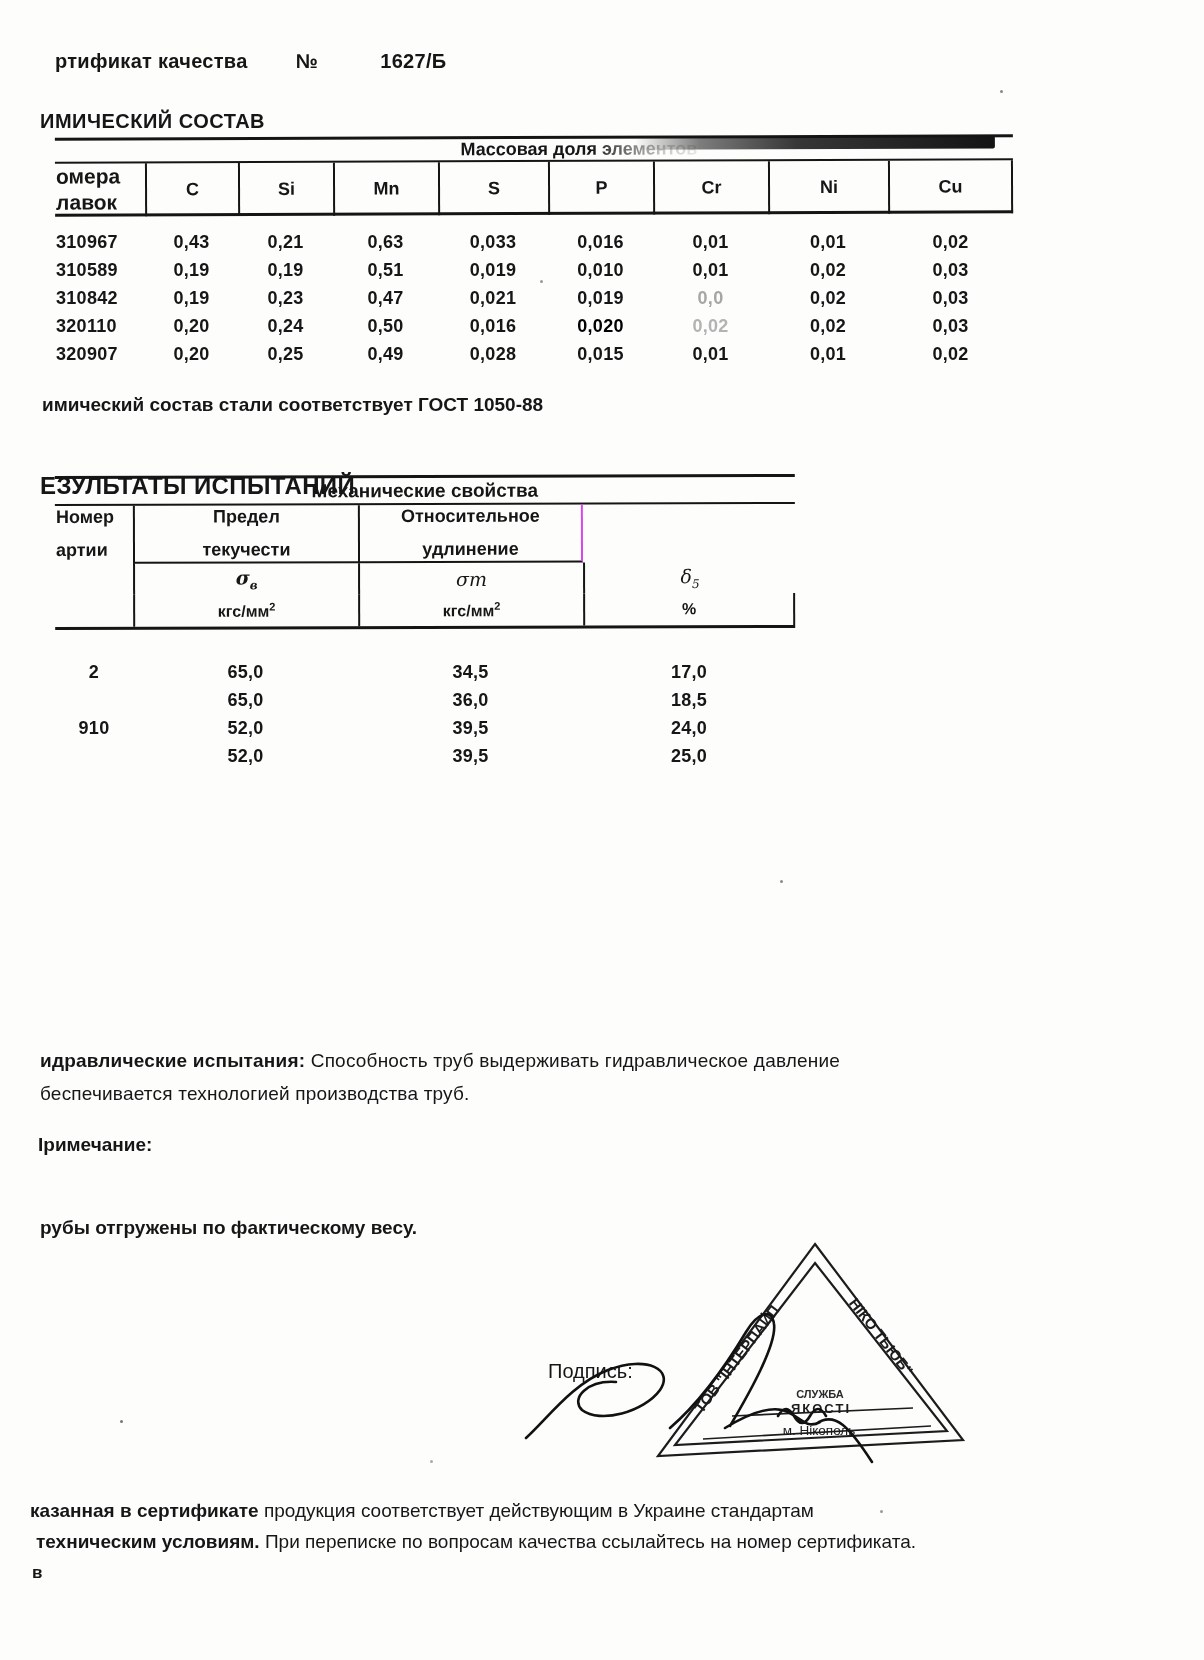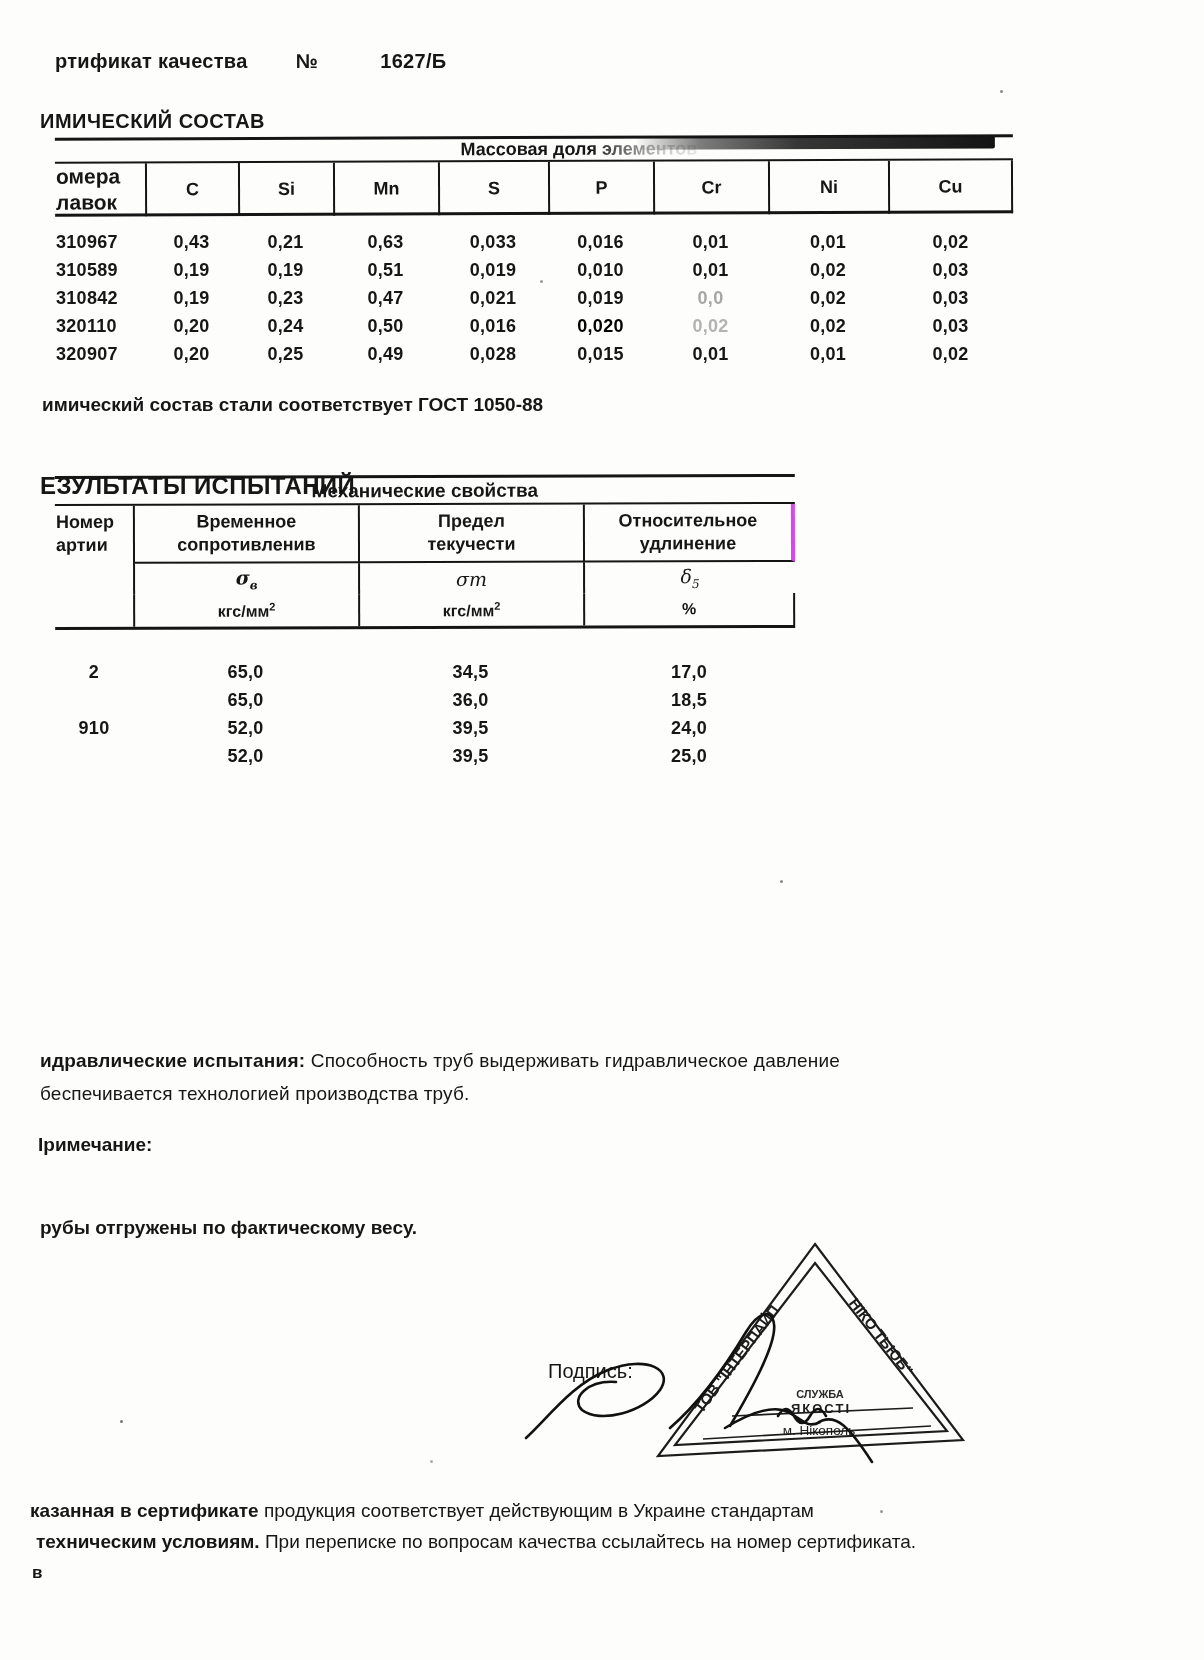--- a/index.html
+++ b/index.html
@@ -42,23 +42,23 @@
   .chem-data .row:nth-child(4) .cell:nth-child(6){color:#000000;}
   .chem-data .row:nth-child(4) .cell:nth-child(7){color:#b3b3b3;}
 
   .chem-note{top:394px;left:42px;font-size:19px;font-weight:600;}
   .sec-results{top:472px;left:40px;font-size:24px;font-weight:700;letter-spacing:.4px;}
 
   
   .mech-table{top:475px;left:55px;width:740px;transform:rotate(-.15deg);}
   .mech-span{border-top:3px solid #151515;height:25px;display:flex;align-items:center;justify-content:center;font-size:19px;font-weight:700;}
   .mech-grid{display:grid;grid-template-columns:78px 225px 225px 212px;border-top:2px solid #151515;}
-  .mech-grid .nc{display:flex;flex-direction:column;align-items:center;justify-content:center;height:56px;font-size:18px;line-height:1.3;border-left:2px solid #151515;border-bottom:2px solid #151515;}
+  .mech-grid .nc{display:flex;flex-direction:column;align-items:center;justify-content:space-between;height:56px;font-size:18px;line-height:1.3;border-left:2px solid #151515;border-bottom:2px solid #151515;}
   .mech-grid .nc:first-child{border-left:none;border-bottom:none;align-items:flex-start;padding-left:1px;font-weight:600;}
-  .mech-grid .nc:last-child{border-right:4px solid #d946ef;}
+  .mech-grid .nc:last-child{border-right:2px solid #d946ef;}
   .mech-grid .nc.c1{font-weight:700;}
   .mech-grid .nc.c2,.mech-grid .nc.c3{font-weight:600;}
   .mech-sub{display:grid;grid-template-columns:78px 225px 225px 212px;border-bottom:3px solid #151515;}
   .mech-sub .sc{display:flex;align-items:center;justify-content:center;border-left:2px solid #151515;height:31px;font-size:18px;}
   .mech-sub .sc.blank{border-left:none;}
   .mech-sub .sc:last-child{border-right:2px solid #151515;}
   .mech-sub .row2{height:32px;}
   .sym{font-family:"DejaVu Serif",serif;font-style:italic;font-weight:700;font-size:19px;}
   .sym sub{font-size:12px;}
   .unit{font-weight:700;font-size:16px;}
@@ -183,24 +183,20 @@
 
   <div class="abs chem-note">имический состав стали соответствует ГОСТ  1050-88</div>
   <div class="abs sec-results">ЕЗУЛЬТАТЫ ИСПЫТАНИЙ</div>
 
   <div class="abs mech-table">
     <div class="mech-span">Механические свойства</div>
     <div class="mech-grid">
       <div class="nc">
         <span>Номер</span>
         <span>артии</span>
-      </div>
-      <div class="nc c1">
-        <span>Временное</span>
-        <span>сопротивленив</span>
       </div>
       <div class="nc c2">
         <span>Предел</span>
         <span>текучести</span>
       </div>
       <div class="nc c3">
         <span>Относительное</span>
         <span>удлинение</span>
       </div>
     </div>

